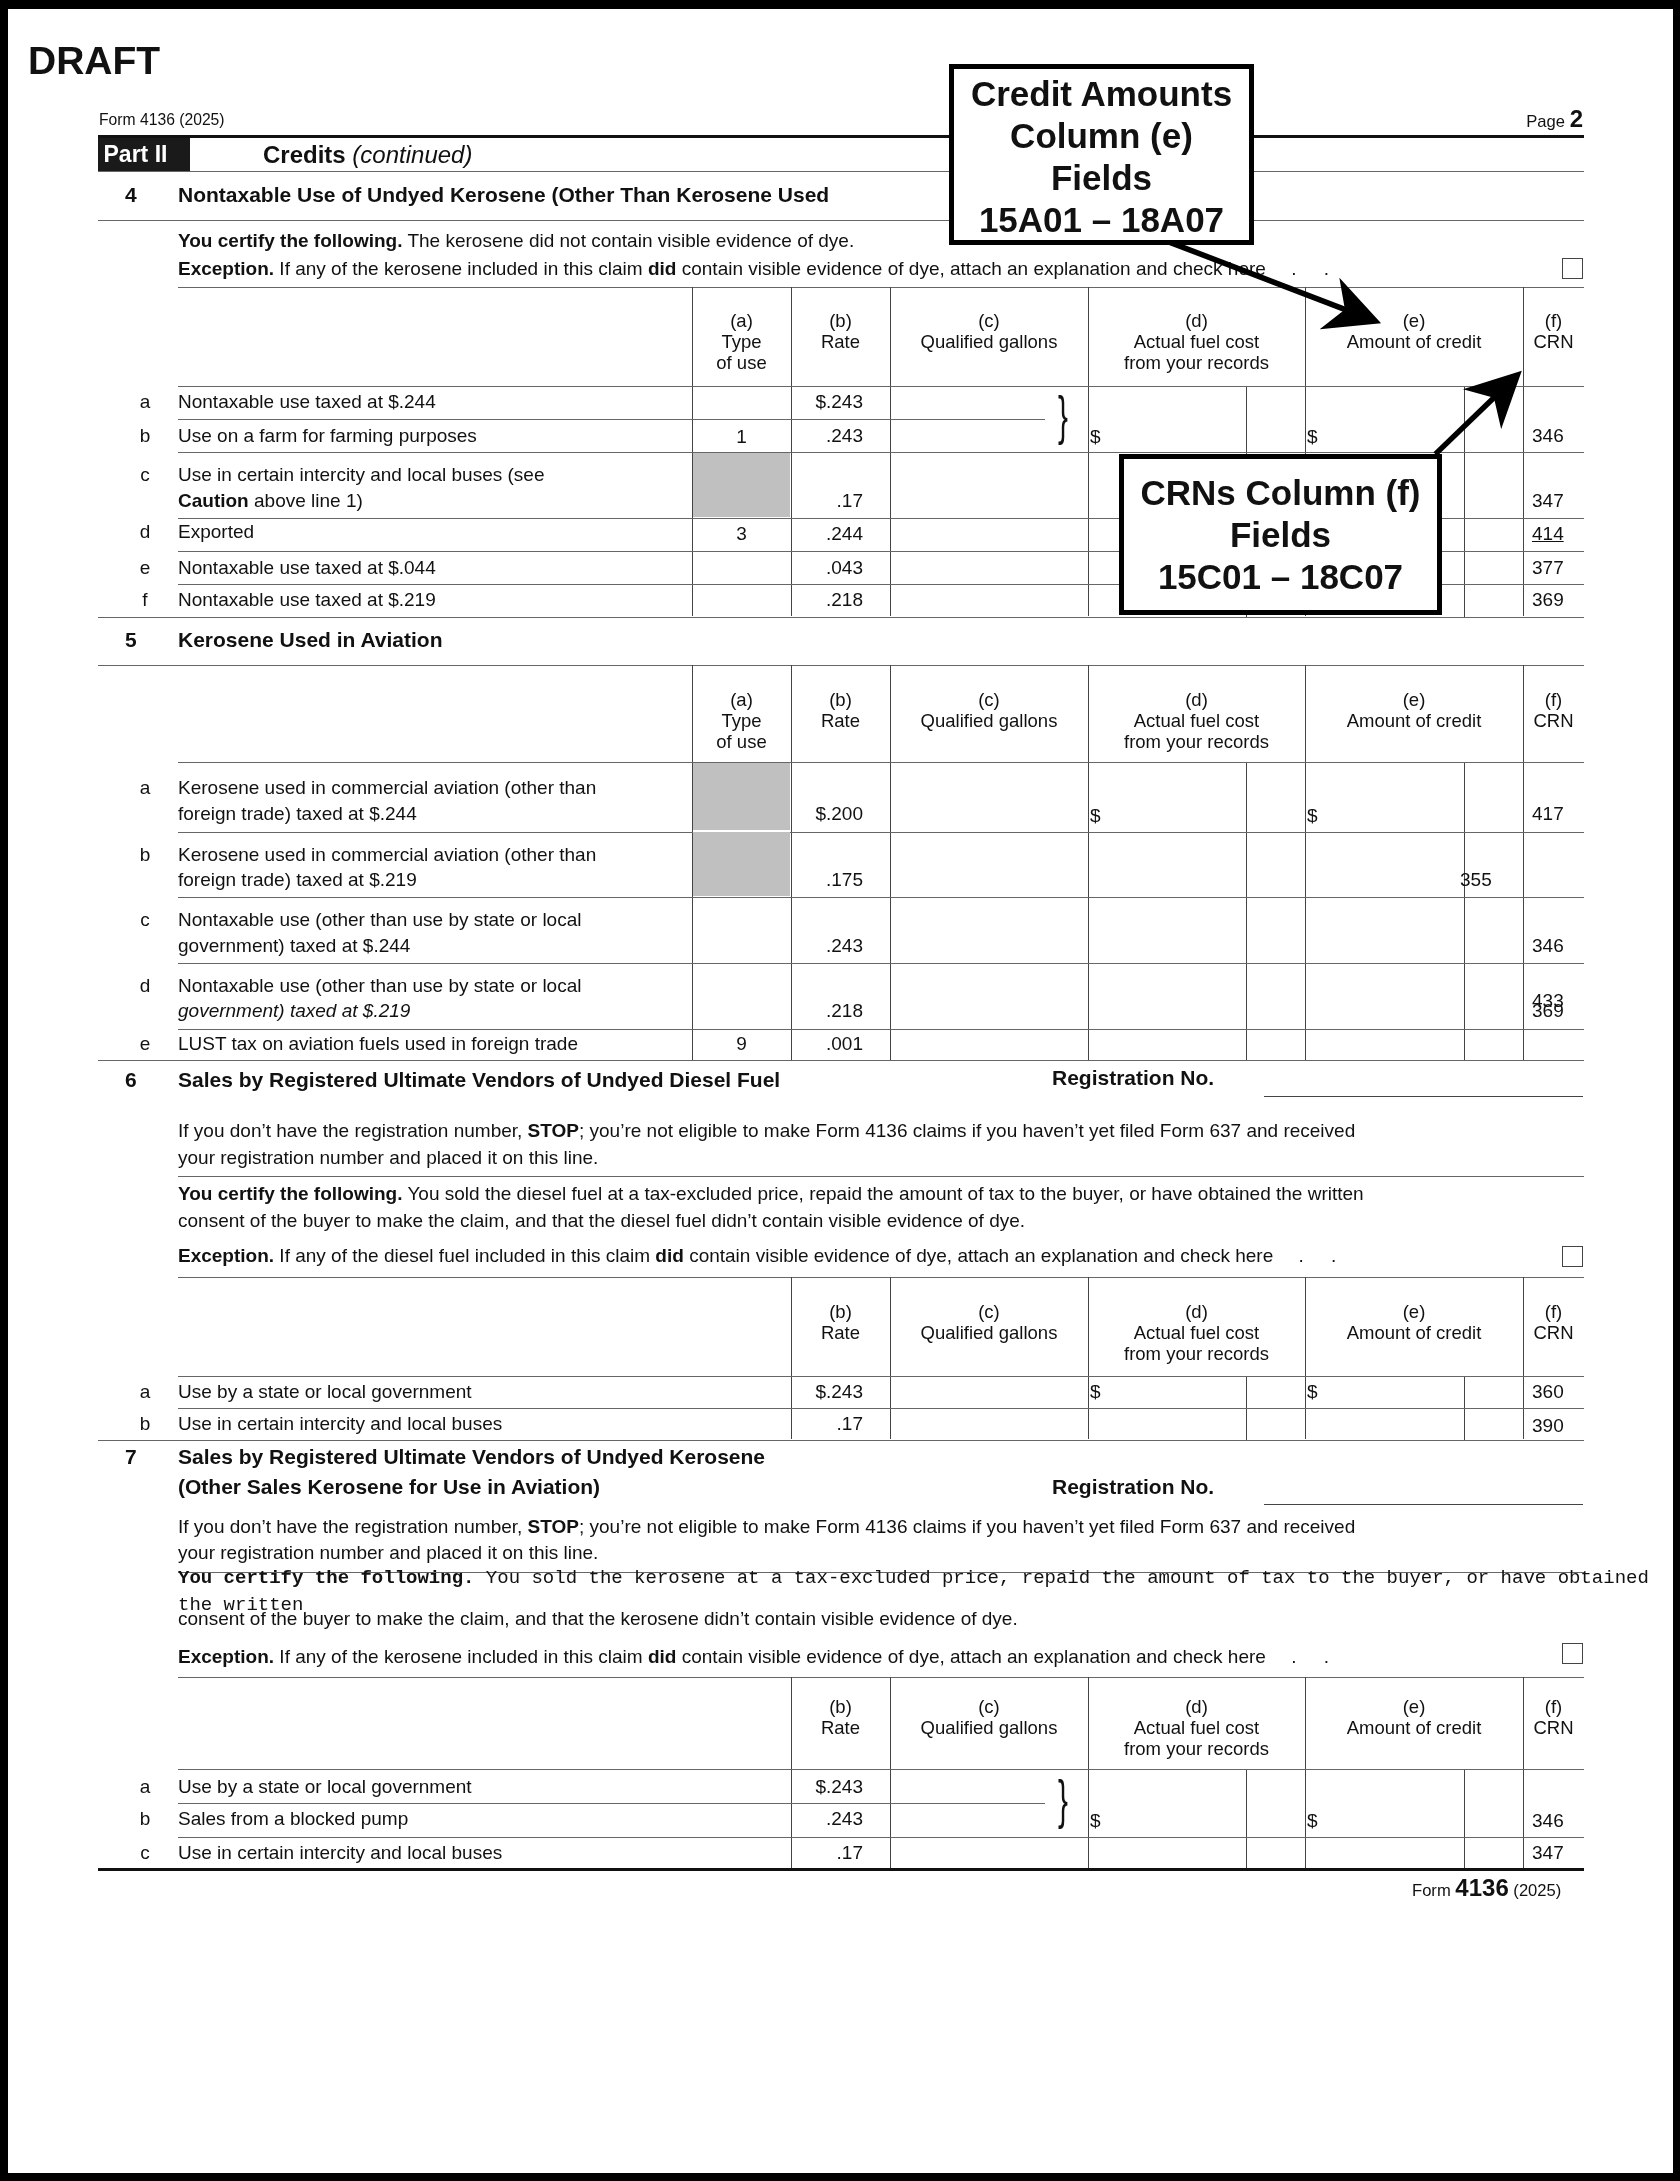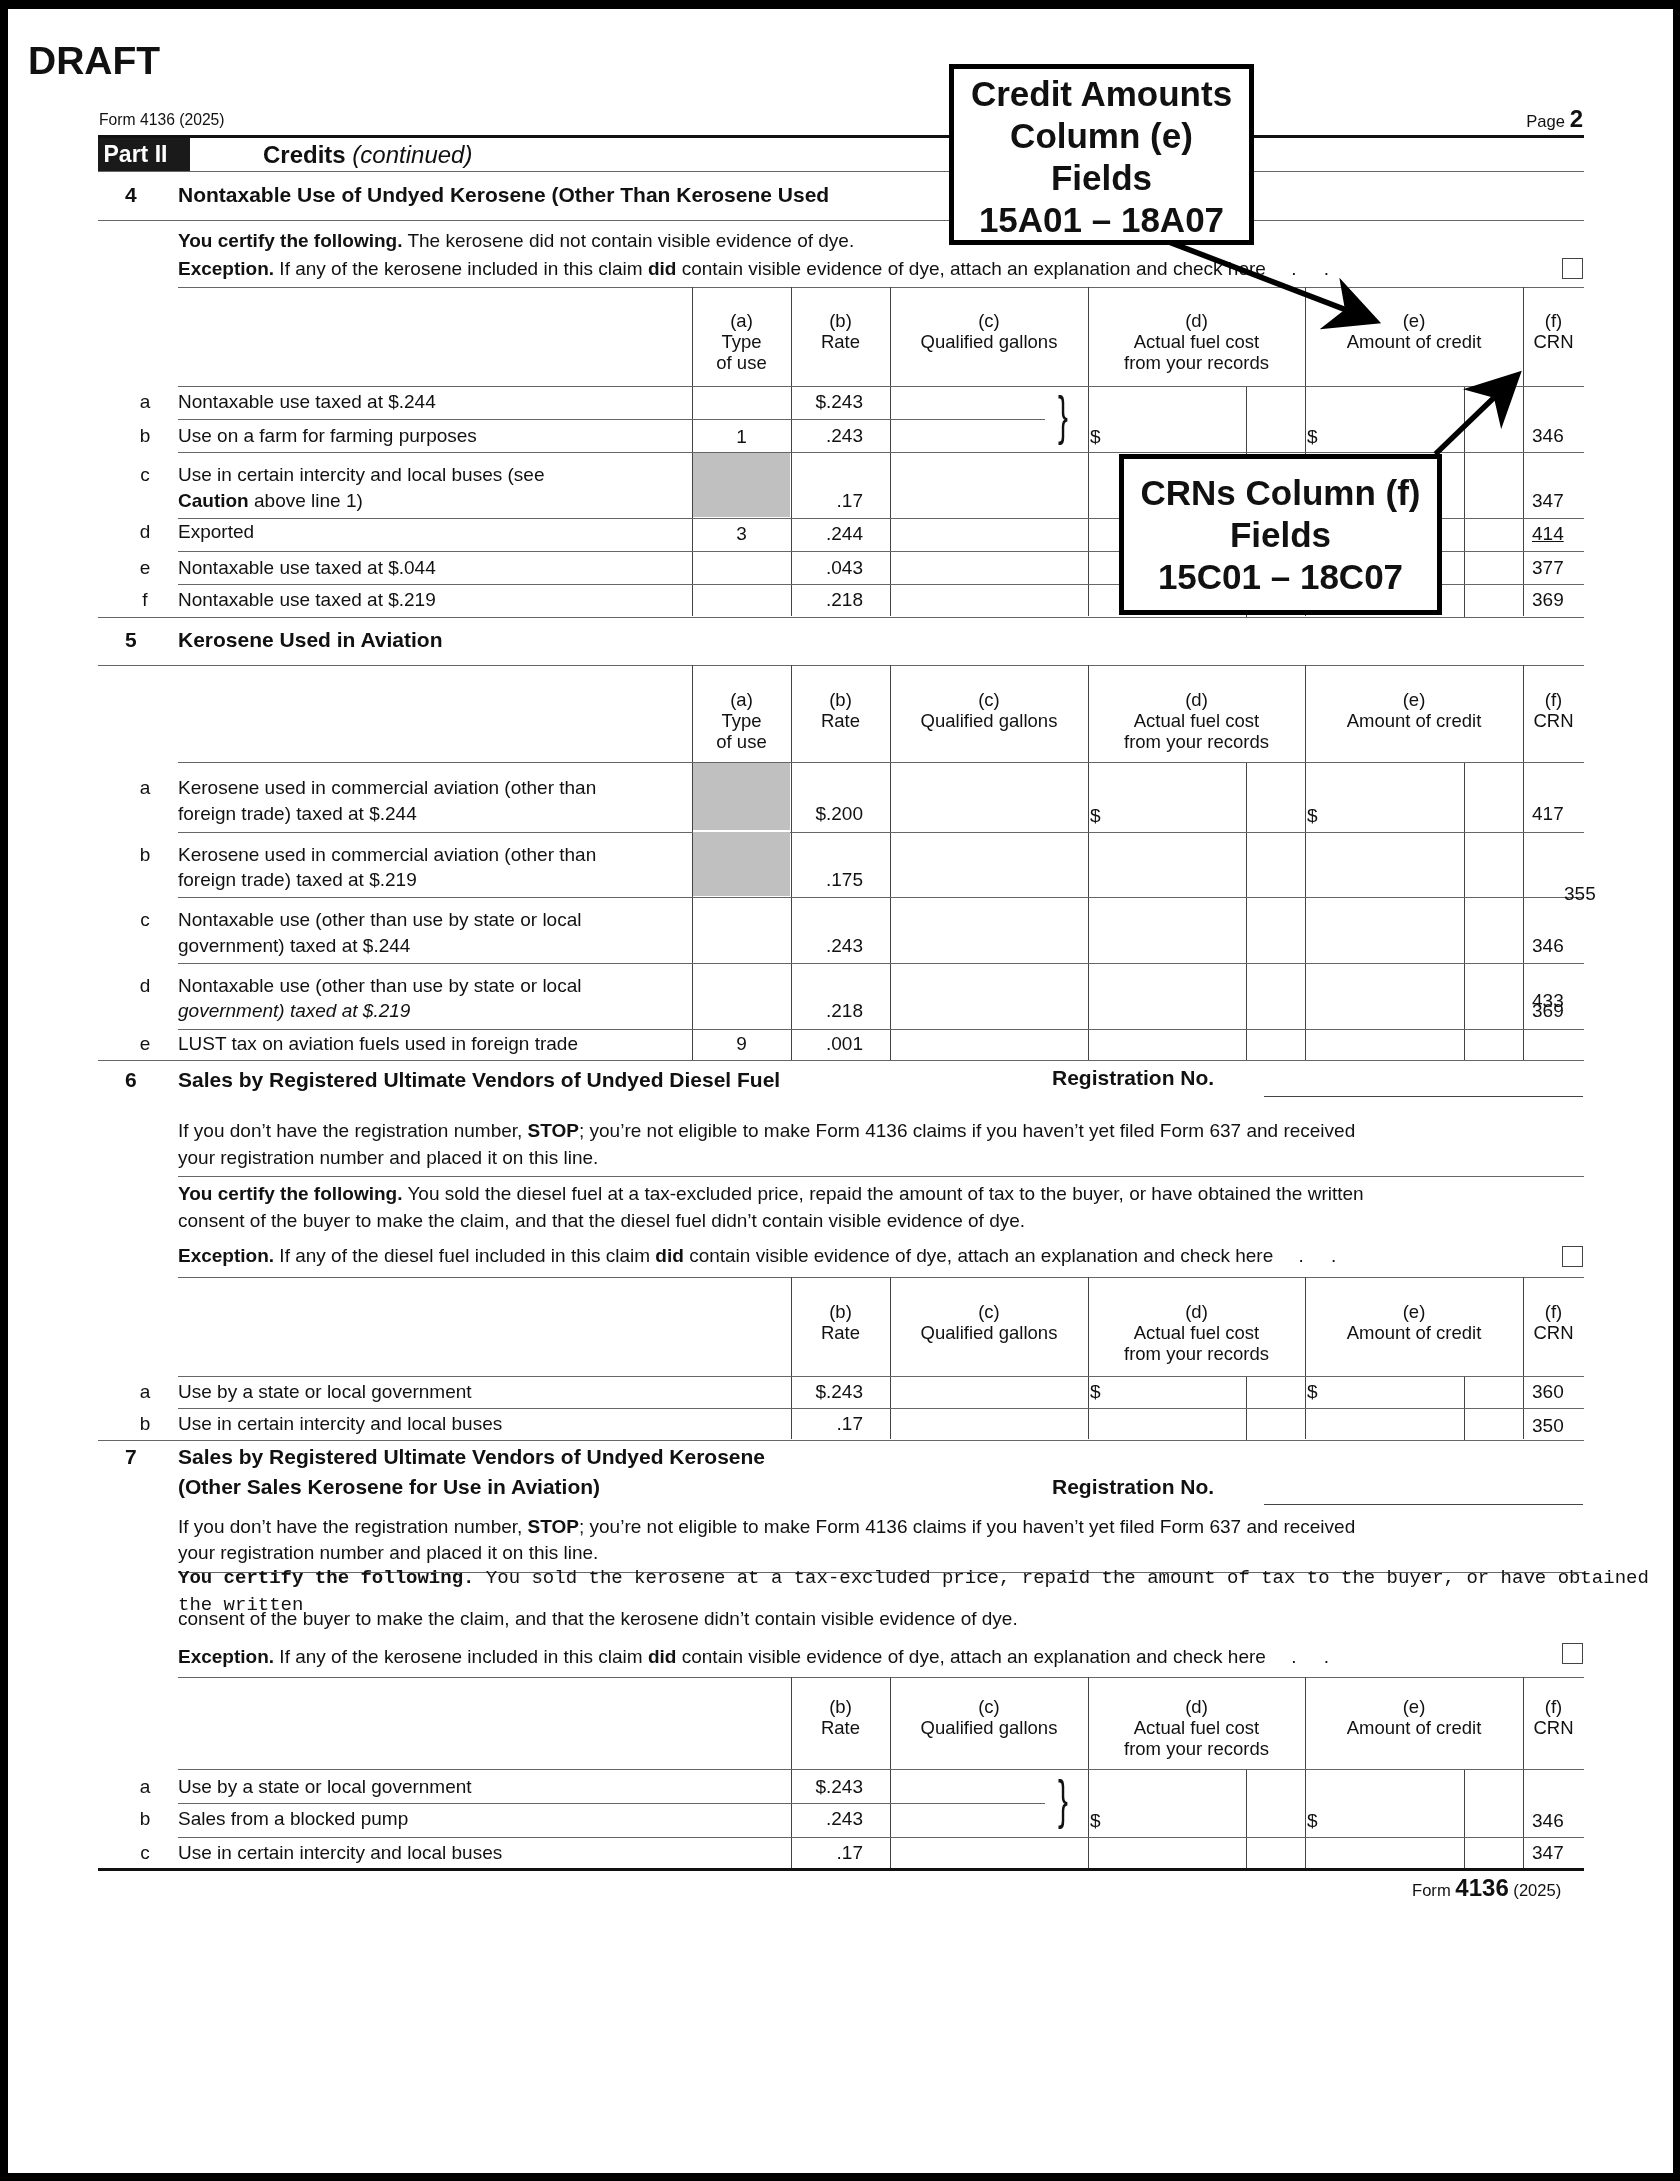--- a/index.html
+++ b/index.html
@@ -193,21 +193,21 @@
 <div class="cell" style="left:178px; top:803px;">foreign trade) taxed at $.244</div>
 <div class="rate" style="left:791px; top:803px; width:72px;">$.200</div>
 <div class="dollar" style="left:1090px; top:805px;">$</div>
 <div class="dollar" style="left:1307px; top:805px;">$</div>
 <div class="crn" style="left:1532px; top:803px;">417</div>
 
 <div class="rowlet" style="left:134px; top:844px;">b</div>
 <div class="cell" style="left:178px; top:844px;">Kerosene used in commercial aviation (other than</div>
 <div class="cell" style="left:178px; top:869px;">foreign trade) taxed at $.219</div>
 <div class="rate" style="left:791px; top:869px; width:72px;">.175</div>
-<div class="crn" style="left:1564px; top:869px;margin-top:14px;">355</div>
+<div class="crn" style="left:1460px; top:869px;">355</div>
 
 <div class="rowlet" style="left:134px; top:909px;">c</div>
 <div class="cell" style="left:178px; top:909px;">Nontaxable use (other than use by state or local</div>
 <div class="cell" style="left:178px; top:935px;">government) taxed at $.244</div>
 <div class="rate" style="left:791px; top:935px; width:72px;">.243</div>
 <div class="crn" style="left:1532px; top:935px;">346</div>
 
 <div class="rowlet" style="left:134px; top:975px;">d</div>
 <div class="cell" style="left:178px; top:975px;">Nontaxable use (other than use by state or local</div>
 <div class="cell" style="left:178px; top:1000px;font-style:italic;">government) taxed at $.219</div>
@@ -270,21 +270,21 @@
 <div class="rowlet" style="left:134px; top:1381px;">a</div>
 <div class="cell" style="left:178px; top:1381px;">Use by a state or local government</div>
 <div class="rate" style="left:791px; top:1381px; width:72px;">$.243</div>
 <div class="dollar" style="left:1090px; top:1381px;">$</div>
 <div class="dollar" style="left:1307px; top:1381px;">$</div>
 <div class="crn" style="left:1532px; top:1381px;">360</div>
 
 <div class="rowlet" style="left:134px; top:1413px;">b</div>
 <div class="cell" style="left:178px; top:1413px;">Use in certain intercity and local buses</div>
 <div class="rate" style="left:791px; top:1413px; width:72px;">.17</div>
-<div class="crn" style="left:1532px; top:1415px;">350</div>
+<div class="crn" style="left:1532px; top:1415px;">390</div>
 
 <div class="abs secnum" style="left:125px; top:1445px;">7</div>
 <div class="abs sectitle" style="left:178px; top:1445px;">Sales by Registered Ultimate Vendors of Undyed Kerosene</div>
 <div class="abs sectitle" style="left:178px; top:1475px;">(Other Sales Kerosene for Use in Aviation)</div>
 <div class="abs sectitle" style="left:1052px; top:1475px;">Registration No.</div>
 <div class="regline" style="left:1264px; top:1504px; width:319px; height:0;"></div>
 <div class="abs body" style="left:178px; top:1513px; width:1406px;"><span>If you don’t have the registration number,</span> <b>STOP</b><span>; you’re not eligible to make Form 4136 claims if you haven’t yet filed Form 637 and received</span></div>
 <div class="abs body" style="left:178px; top:1539px;">your registration number and placed it on this line.</div>
 <div class="hline thin" style="left:178px; top:1572px; width:1406px;"></div>
 <div class="abs body" style="left:178px; top:1565px;font-family:Liberation Mono, monospace;"><b>You certify the following.</b> <span>You sold the kerosene at a tax-excluded price, repaid the amount of tax to the buyer, or have obtained the written</span></div>

